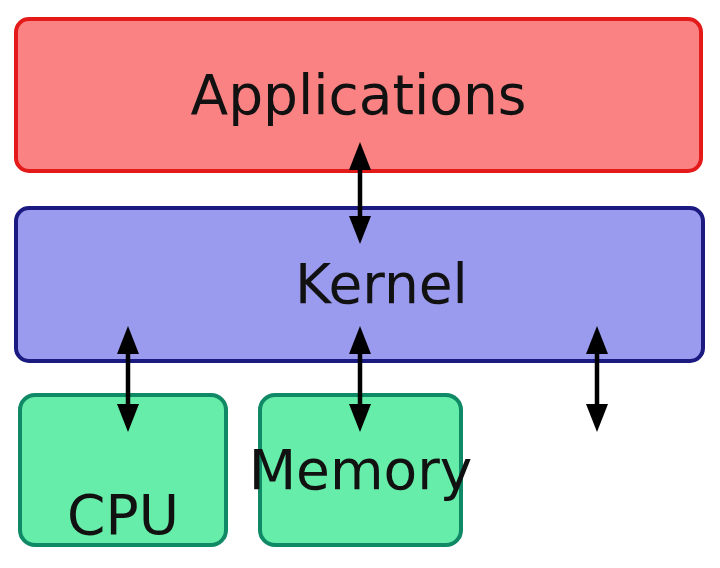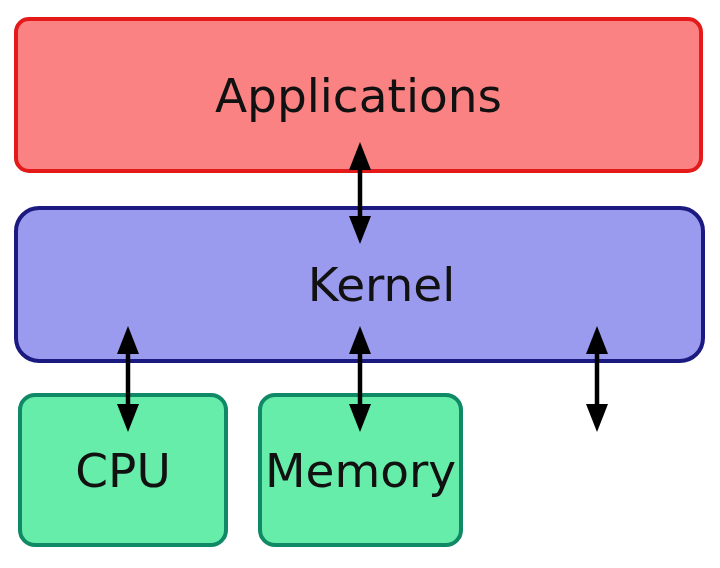--- a/index.html
+++ b/index.html
@@ -15,47 +15,47 @@
     font-family: "DejaVu Sans", "Liberation Sans", sans-serif;
     overflow: hidden;
   }
   .box {
     position: absolute;
     box-sizing: border-box;
     display: flex;
     align-items: center;
     justify-content: center;
     color: var(--text, #111111);
-    font-size: 47px;
+    font-size: 55px;
     line-height: 1;
     white-space: nowrap;
   }
   .box-applications {
     left: 14px; top: 17px;
     width: 689px; height: 156px;
     background: var(--app-fill);
     border: 4px solid var(--app-border);
     border-radius: 15px;
   }
   .box-kernel {
     left: 14px; top: 206px;
     width: 691px; height: 157px;
     background: var(--kernel-fill);
     border: 4px solid var(--kernel-border);
-    border-radius: 25px;
+    border-radius: 15px;
     padding-left: 44px;
   }
   .box-hw {
     background: var(--hw-fill);
     border: 4px solid var(--hw-border);
     border-radius: 17px;
     top: 393px;
     height: 154px;
   }
-  .box-cpu     { left: 18px;  width: 210px; }
+  .box-cpu     { left: 18px;  width: 210px; align-items: flex-end; }
   .box-memory  { left: 258px; width: 205px; align-items: center; }
   .box-devices { left: 495px; width: 205px; }
   .arrow-layer {
     position: absolute;
     left: 0; top: 0;
     width: 720px; height: 568px;
     pointer-events: none;
   }
   .arrow-layer .shaft {
     stroke: var(--arrow, #000);

